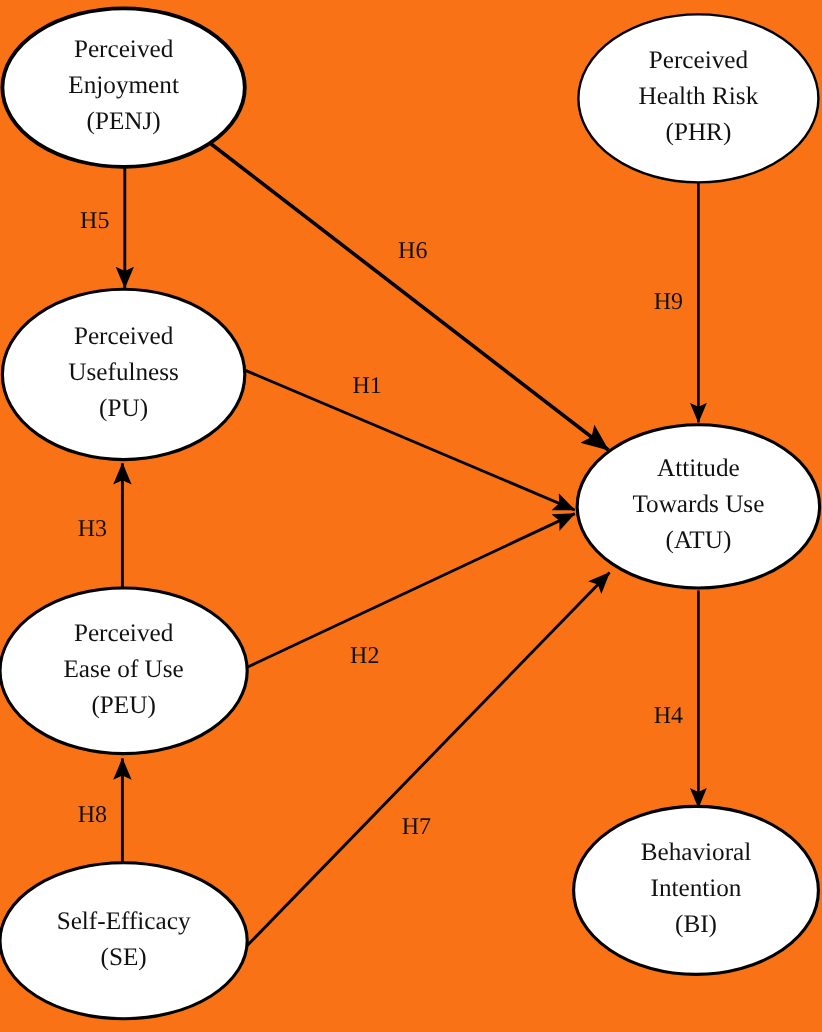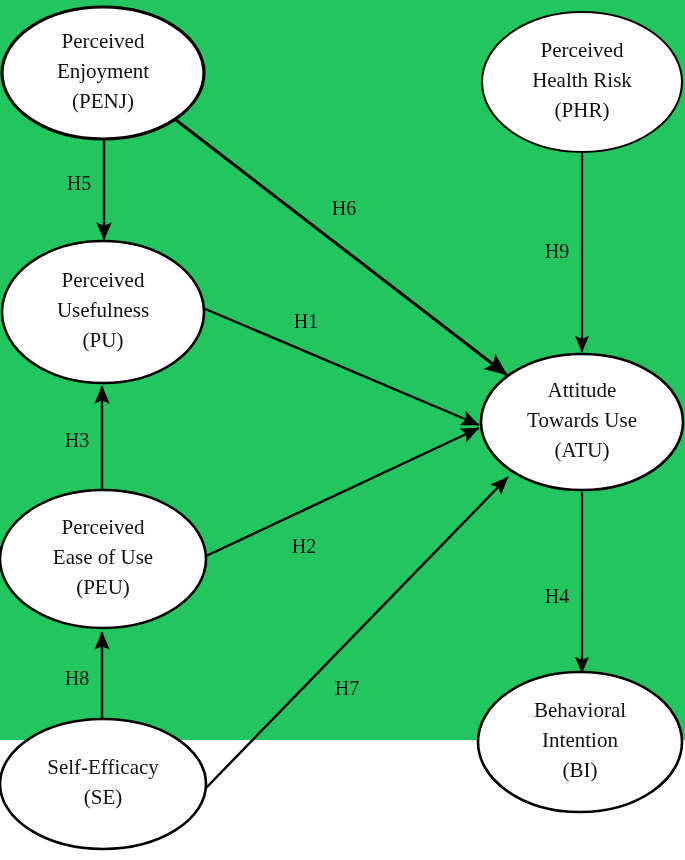--- a/index.html
+++ b/index.html
@@ -9,22 +9,22 @@
   }
   body {
     width: 685px;
     height: 860px;
     font-family: "Liberation Serif", serif;
     overflow: hidden;
   }
   #diagram-root {
     position: relative;
     width: 685px;
-    height: 740px;
-    background: #22c55e;
+    height: 860px;
+    background: #f97316;
   }
   svg#model-svg {
     display: block;
     width: 685px;
     height: 860px;
   }
   .node-ellipse {
     fill: #ffffff;
     stroke: #000000;
   }

